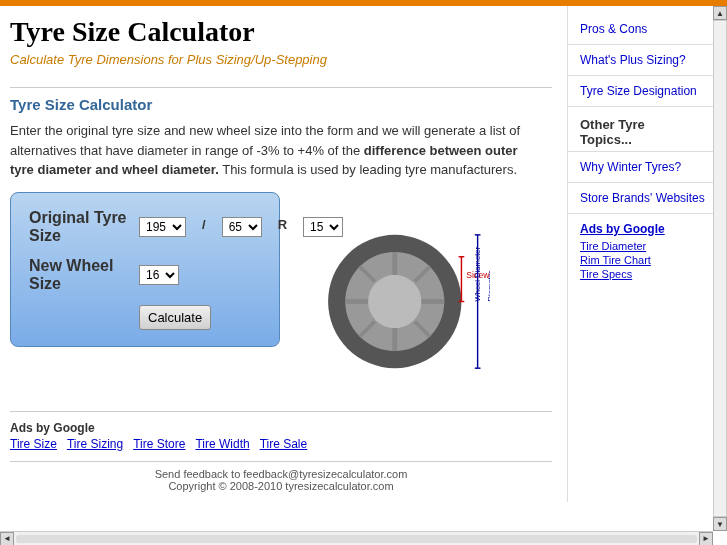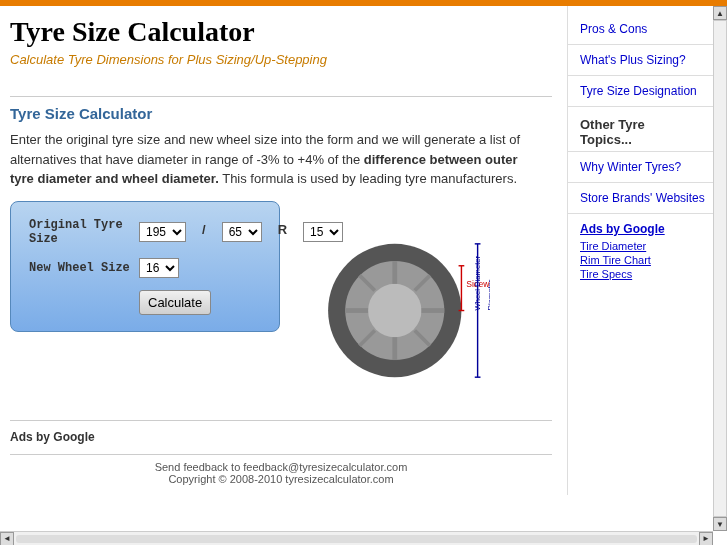--- a/index.html
+++ b/index.html
@@ -7,40 +7,40 @@
 
     #top-bar { height: 6px; background: #e87c00; width: 100%; }
 
     #layout { display: flex; width: 727px; }
 
     #main { flex: 1; padding: 10px 15px 10px 10px; min-width: 0; }
 
     #sidebar { width: 160px; min-width: 160px; padding: 8px 0; border-left: 1px solid #ddd; }
 
     h1.page-title { font-size: 28px; font-weight: bold; color: #000; margin-bottom: 4px; font-family: Georgia, serif; }
-    .subtitle { font-size: 13px; color: #c77b00; font-style: italic; margin-bottom: 29px; }
+    .subtitle { font-size: 13px; color: #c77b00; font-style: italic; margin-bottom: 20px; }
 
     .section-title { font-size: 15px; color: #336699; font-weight: bold; margin-bottom: 8px; }
 
     .description { font-size: 13px; line-height: 1.5; margin-bottom: 12px; max-width: 530px; }
     .description strong { font-weight: bold; }
 
     .calculator-area { display: flex; align-items: flex-start; gap: 10px; margin-bottom: 16px; }
 
     .form-panel {
       background: linear-gradient(to bottom, #b8d4f0, #7aace8);
       border: 1px solid #5588bb;
       border-radius: 8px;
       padding: 16px 18px;
       width: 270px;
       min-width: 270px;
     }
 
     .form-row { display: flex; align-items: center; margin-bottom: 12px; }
-    .form-label { font-size: 12px; font-weight: bold; width: 110px; min-width: 110px; font-family: Liberation Mono, monospace; }
+    .form-label { font-size: 16px; font-weight: bold; width: 110px; min-width: 110px; }
     .form-fields { display: flex; gap: 14px; }
 
     select {
       font-size: 12px;
       padding: 1px 2px;
       border: 1px solid #888;
       background: #fff;
     }
 
     .sep { font-size: 13px; font-weight: bold; margin: 0 2px; }
@@ -179,20 +179,27 @@
           <text x="198" y="125" font-size="8" fill="#000099" font-family="Arial" transform="rotate(-90, 198, 115)">Diameter</text>
         </svg>
       </div>
     </div>
 
     <hr class="divider-line">
 
 
     <div class="ads-section">
       <span class="ads-label">Ads by Google</span>
+      <div class="ads-links">
+        <a class="ads-link">Tire Size</a>
+        <a class="ads-link">Tire Sizing</a>
+        <a class="ads-link">Tire Store</a>
+        <a class="ads-link">Tire Width</a>
+        <a class="ads-link">Tire Sale</a>
+      </div>
     </div>
 
     <div class="footer-area">
       <div>Send feedback to feedback@tyresizecalculator.com</div>
       <div>Copyright © 2008-2010 tyresizecalculator.com</div>
     </div>
   </div>
 
   <div id="sidebar">
     <a class="sidebar-link">Pros &amp; Cons</a>

